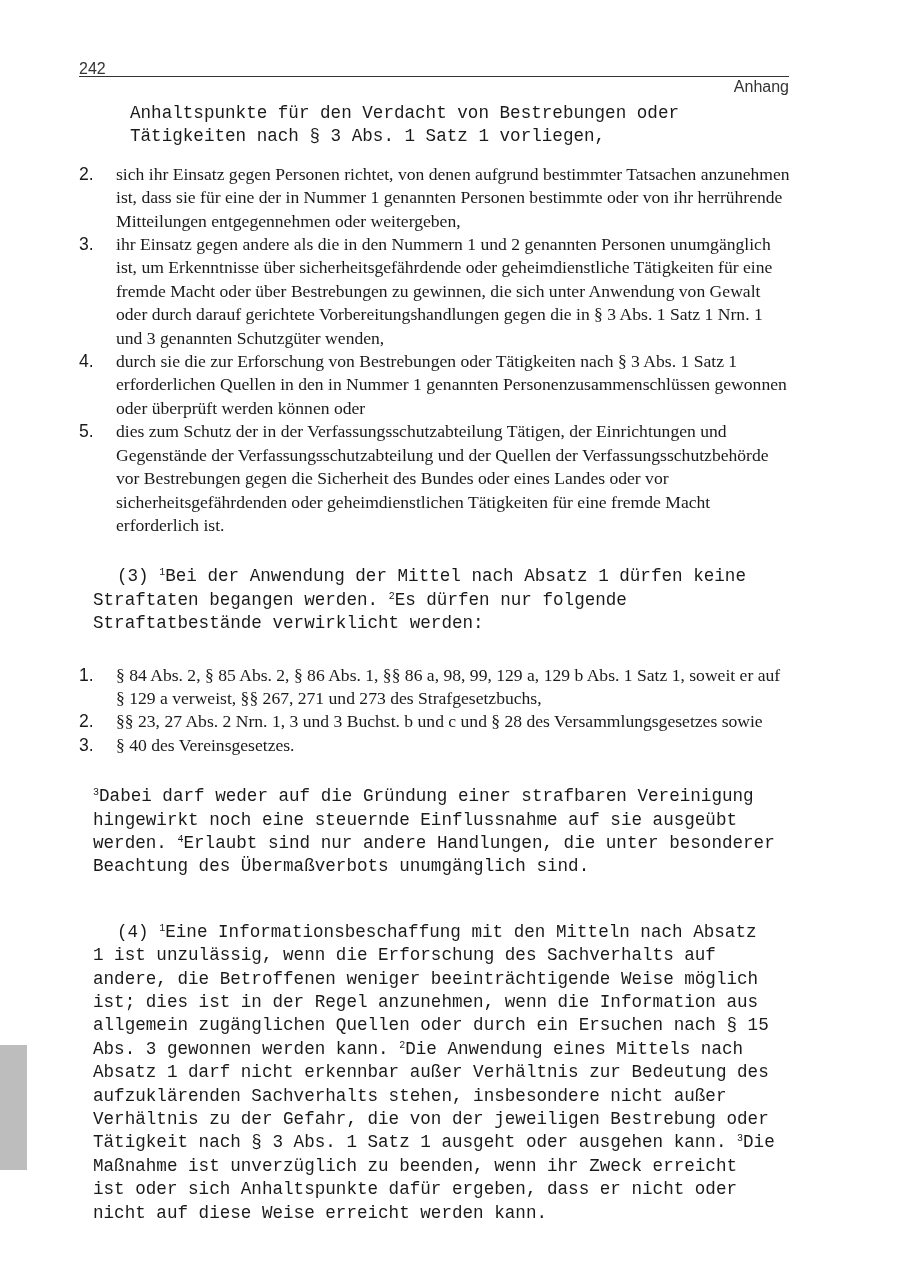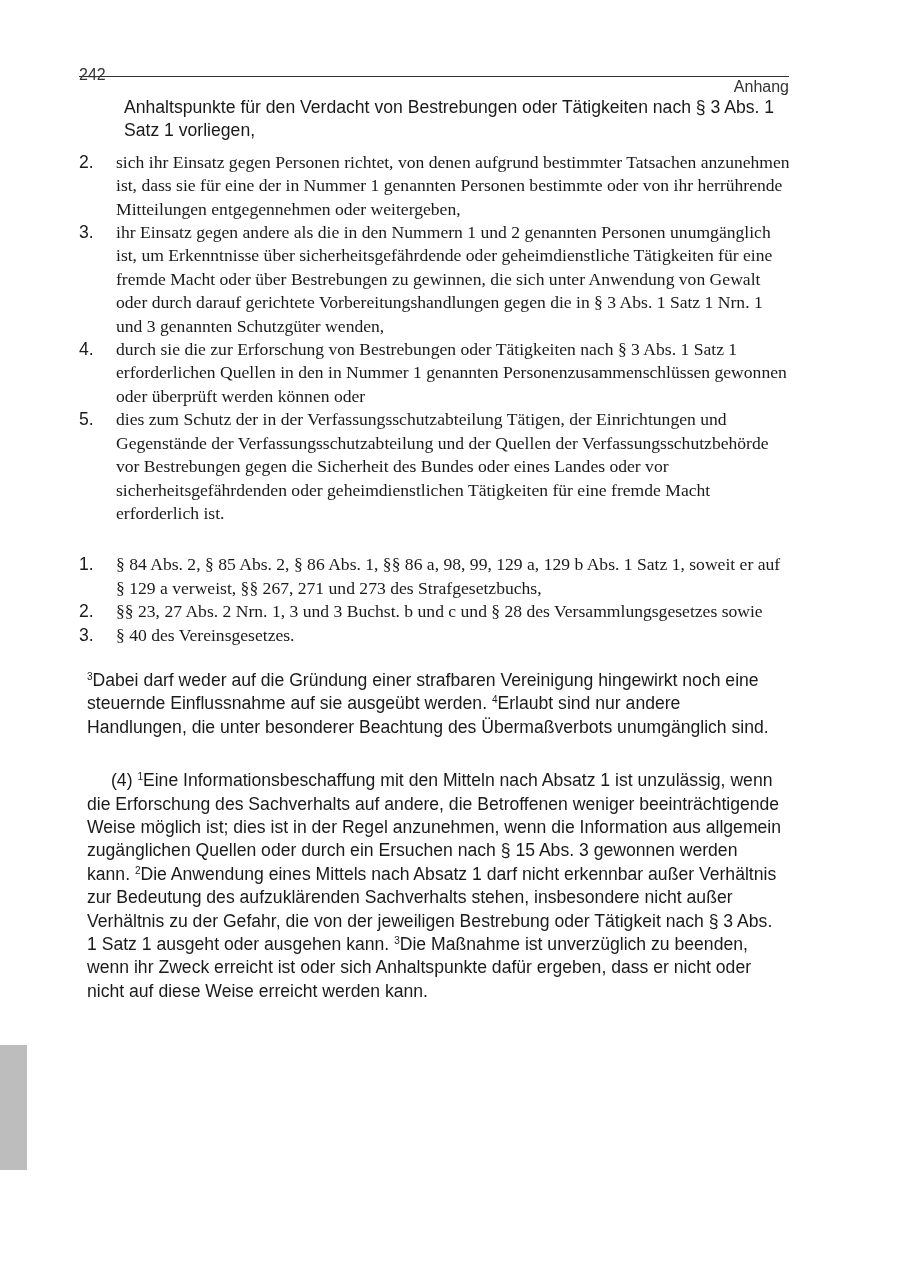--- a/index.html
+++ b/index.html
@@ -6,27 +6,27 @@
   body {
     width: 900px; height: 1274px; position: relative; overflow: hidden;
     font-family: "Liberation Sans", "DejaVu Sans", sans-serif;
     color: #1a1a1a;
   }
   .header {
     position: absolute; left: 79px; top: 52px; width: 710px; height: 24px;
     border-bottom: 1px solid #333;
     font-size: 16px; color: #333;
   }
-  .header .page-num { position: absolute; left: 0; top: 14px; }
+  .header .page-num { position: absolute; left: 0; top: 8px; }
   .header .section { position: absolute; right: 0; top: 2px; margin-top: 24px; }
   .content {
     position: absolute; left: 79px; top: 88px; width: 712px;
     font-size: 17.6px; line-height: 23.4px;
   }
-  .content p { margin: 8px; }
+  .content p { margin: 14px; font-family: Liberation Mono, monospace; }
   .li { display: flex; }
   .li .num { width: 37px; flex: none; }
   .li .txt { flex: 1; font-family: Liberation Serif, serif; }
   .cont { padding-left: 37px; }
   .gap { height: 14px; }
   .indent { text-indent: 24px; }
   sup { font-size: 10px; vertical-align: 6px; line-height: 0; }
   .thumb {
     position: absolute; left: 0; top: 1045px; width: 27px; height: 125px;
     background: #bdbdbd;
@@ -55,20 +55,21 @@
     <span class="num">4.</span>
     <span class="txt">durch sie die zur Erforschung von Bestrebungen oder Tätigkeiten nach § 3 Abs. 1 Satz 1 erforderlichen Quellen in den in Nummer 1 genannten Personenzusammenschlüssen gewonnen oder überprüft werden können oder</span>
   </div>
   <div class="li">
     <span class="num">5.</span>
     <span class="txt">dies zum Schutz der in der Verfassungsschutzabteilung Tätigen, der Einrichtungen und Gegenstände der Verfassungsschutzabteilung und der Quellen der Verfassungsschutzbehörde vor Bestrebungen gegen die Sicherheit des Bundes oder eines Landes oder vor sicherheitsgefährdenden oder geheimdienstlichen Tätigkeiten für eine fremde Macht erforderlich ist.</span>
   </div>
 
   <div class="gap"></div>
 
+  <p class="indent"><span>(3) </span><sup>1</sup><span>Bei der Anwendung der Mittel nach Absatz 1 dürfen keine Straftaten begangen werden. </span><sup>2</sup><span>Es dürfen nur folgende Straftatbestände verwirklicht werden:</span></p>
 
   <div class="gap"></div>
 
   <div class="li">
     <span class="num">1.</span>
     <span class="txt">§ 84 Abs. 2, § 85 Abs. 2, § 86 Abs. 1, §§ 86 a, 98, 99, 129 a, 129 b Abs. 1 Satz 1, soweit er auf § 129 a verweist, §§ 267, 271 und 273 des Strafgesetzbuchs,</span>
   </div>
   <div class="li">
     <span class="num">2.</span>
     <span class="txt">§§ 23, 27 Abs. 2 Nrn. 1, 3 und 3 Buchst. b und c und § 28 des Versammlungsgesetzes sowie</span>

